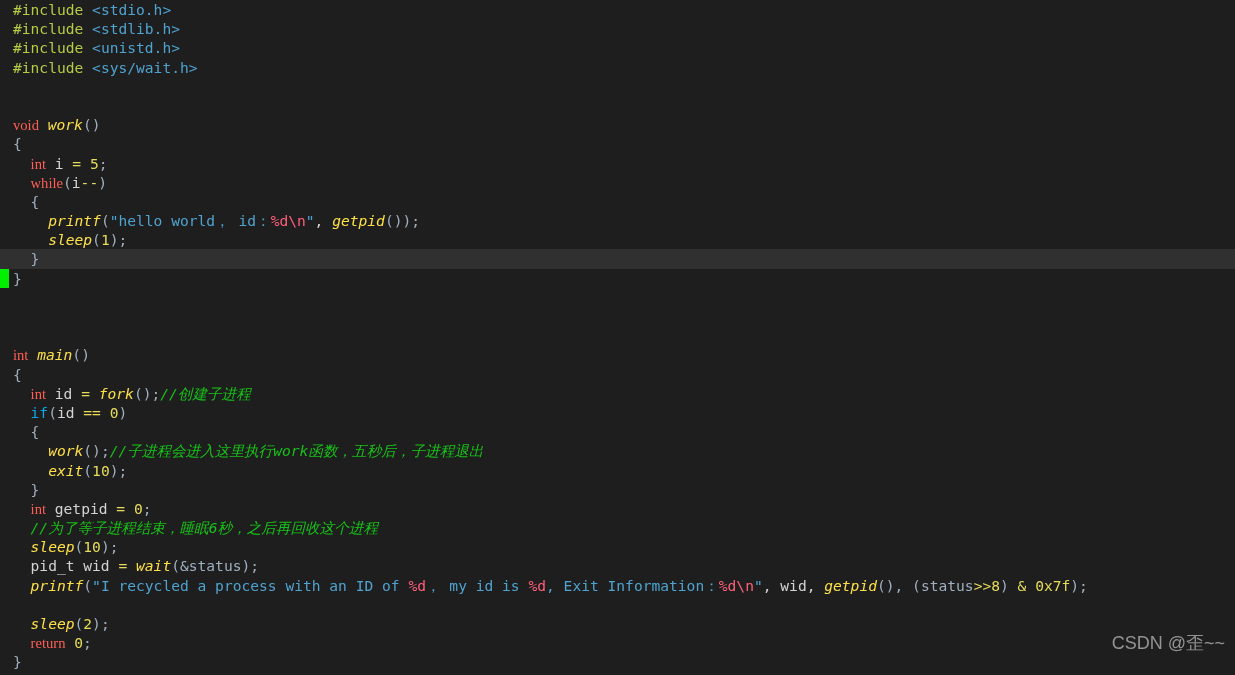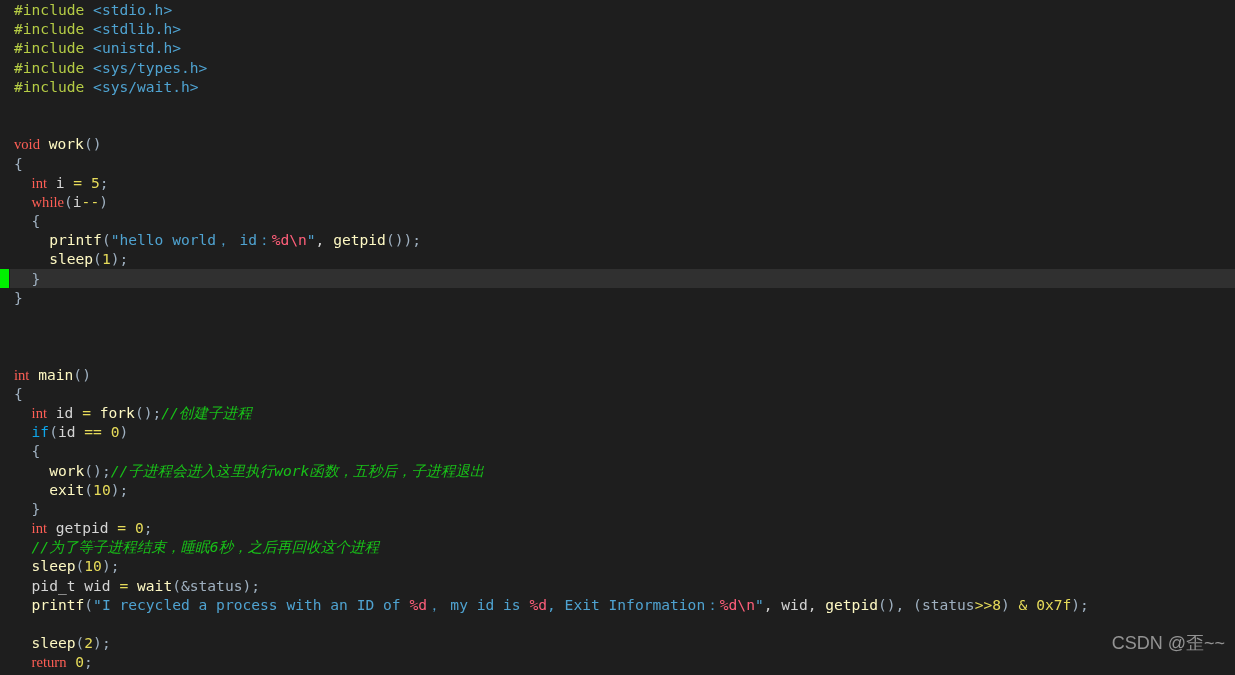--- a/index.html
+++ b/index.html
@@ -25,33 +25,32 @@
     left: 0;
     width: 1235px;
     padding: 0;
     margin: 0;
   }
   .line {
     height: 19.2px;
     line-height: 19.2px;
     font-size: 14.6px;
     white-space: pre;
-    padding-left: 4px;
+    padding-left: 13px;
     color: #d4d4d4;
     letter-spacing: 0px;
-    margin-left: 10px;
   }
   .line.current {
     background: #303030;
   }
   
   .kw      { color: #ff5f56; font-family: Liberation Serif, serif; }   
   .ctrl    { color: #0ea5e9; }   
   .num     { color: #e6db5a; }
-  .fn      { color: #fef9c3; }   
+  .fn      { color: #fde047; font-style: italic; }   
   .pre     { color: #b5cc45; }   
   .hdr     { color: #4fa3d1; }   
   .str     { color: #4fa3d1; }   
   .esc     { color: #ff5f7a; }   
   .cmt     { color: #18c218; font-style: italic; }   
   .punct   { color: #9fb0c0; }   
   .plain   { color: #d4d4d4; }
   .op      { color: #e6db5a; }
 
   
@@ -74,21 +73,20 @@
   }
 </style>
 </head>
 <body>
 
 <div id="editor">
   <div class="code" id="code-lines">
       <div class="line"><span class="pre">#include</span><span class="plain"> </span><span class="hdr">&lt;stdio.h&gt;</span></div>
       <div class="line"><span class="pre">#include</span><span class="plain"> </span><span class="hdr">&lt;stdlib.h&gt;</span></div>
       <div class="line"><span class="pre">#include</span><span class="plain"> </span><span class="hdr">&lt;unistd.h&gt;</span></div>
-      <div class="line"><span class="pre">#include</span><span class="plain"> </span><span class="hdr">&lt;sys/types.h&gt;</span></div>
       <div class="line"><span class="pre">#include</span><span class="plain"> </span><span class="hdr">&lt;sys/wait.h&gt;</span></div>
       <div class="line">&nbsp;</div>
       <div class="line">&nbsp;</div>
       <div class="line"><span class="kw">void</span><span class="plain"> </span><span class="fn">work</span><span class="punct">()</span></div>
       <div class="line"><span class="punct">{</span></div>
       <div class="line"><span class="plain">  </span><span class="kw">int</span><span class="plain"> i </span><span class="op">=</span><span class="plain"> </span><span class="num">5</span><span class="punct">;</span></div>
       <div class="line"><span class="plain">  </span><span class="kw">while</span><span class="punct">(</span><span class="plain">i</span><span class="op">--</span><span class="punct">)</span></div>
       <div class="line"><span class="plain">  </span><span class="punct">{</span></div>
       <div class="line"><span class="plain">    </span><span class="fn">printf</span><span class="punct">(</span><span class="str">"hello world， id：</span><span class="esc">%d</span><span class="esc">\n</span><span class="str">"</span><span class="plain">, </span><span class="fn">getpid</span><span class="punct">());</span></div>
       <div class="line"><span class="plain">    </span><span class="fn">sleep</span><span class="punct">(</span><span class="num">1</span><span class="punct">);</span></div>

